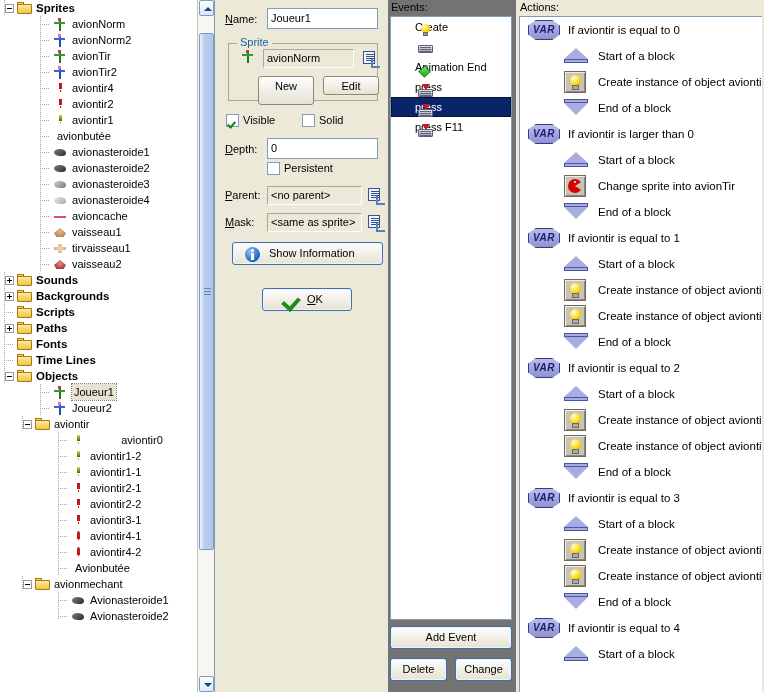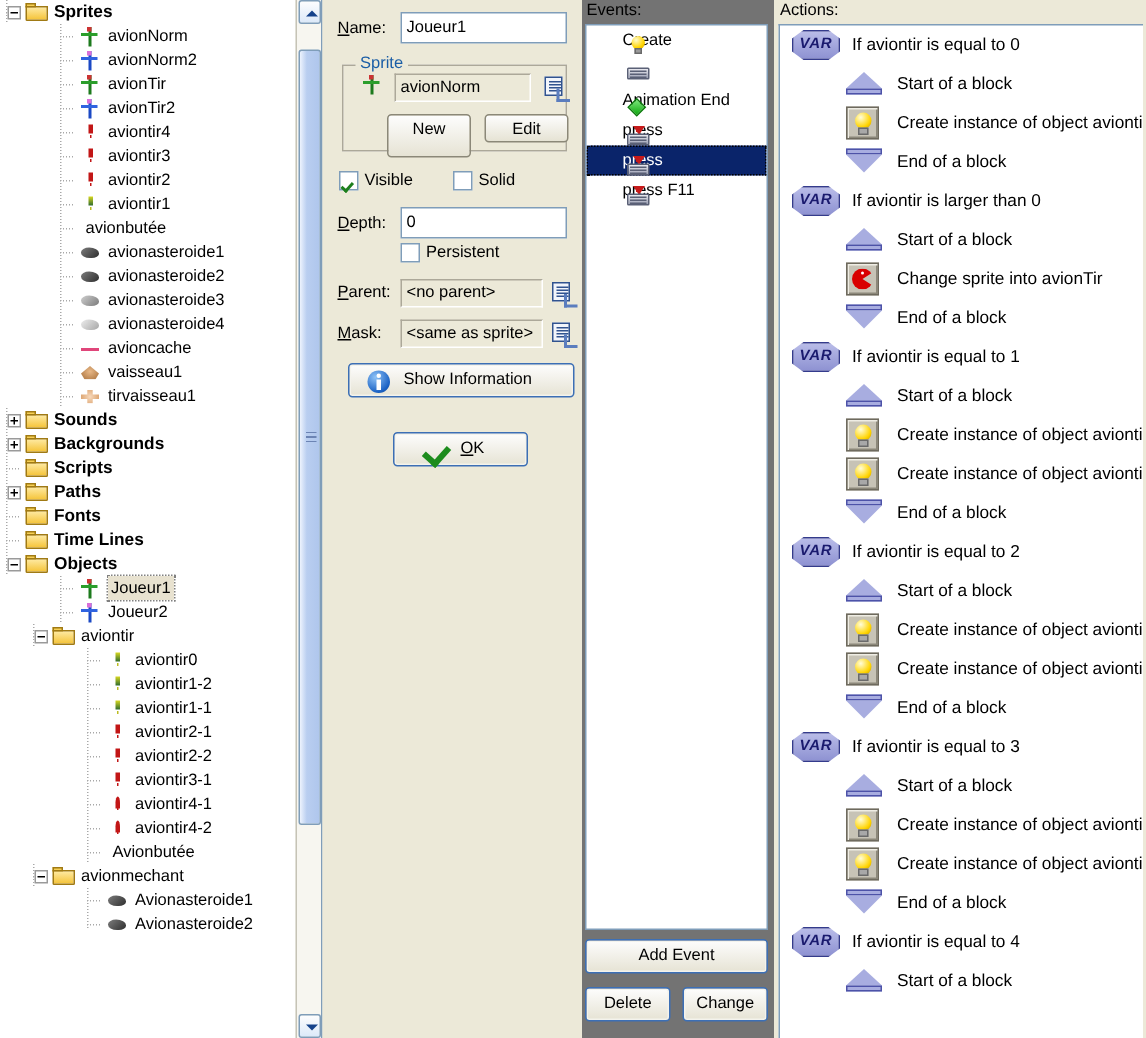--- a/index.html
+++ b/index.html
@@ -197,26 +197,20 @@
             <span class="bullet">
               <i class="b1" style="background:#C21616"></i>
               <i class="b2" style="background:#C21616"></i>
             </span>
           </span><span class="lbl" style="margin-left:72px;">aviontir4</span></div>
         <div class="trow" style="top: 0px;"><span class="vdots" style="left:40px;top:0;height:16px;"></span><span class="dots" style="left:40px;width:10px;"></span><span class="sp" style="left:53px;">
             <span class="bullet">
               <i class="b1" style="background:#C21616"></i>
               <i class="b2" style="background:#C21616"></i>
             </span>
-          </span><span class="lbl" style="margin-left:72px;">aviontir3</span></div>
-        <div class="trow" style="top: 0px;"><span class="vdots" style="left:40px;top:0;height:16px;"></span><span class="dots" style="left:40px;width:10px;"></span><span class="sp" style="left:53px;">
-            <span class="bullet">
-              <i class="b1" style="background:#C21616"></i>
-              <i class="b2" style="background:#C21616"></i>
-            </span>
           </span><span class="lbl" style="margin-left:72px;">aviontir2</span></div>
         <div class="trow" style="top: 0px;"><span class="vdots" style="left:40px;top:0;height:16px;"></span><span class="dots" style="left:40px;width:10px;"></span><span class="sp" style="left:53px;">
             <span class="bullet">
               <i class="b1" style="background:linear-gradient(#D8D820,#2E6B2E)"></i>
               <i class="b2"></i>
             </span>
           </span><span class="lbl" style="margin-left:72px;">aviontir1</span></div>
         <div class="trow" style="top: 0px;"><span class="vdots" style="left:40px;top:0;height:16px;"></span><span class="dots" style="left:40px;width:10px;"></span><span class="lbl" style="margin-left:57px;">avionbutée</span></div>
         <div class="trow" style="top: 0px;"><span class="vdots" style="left:40px;top:0;height:16px;"></span><span class="dots" style="left:40px;width:10px;"></span><span class="sp" style="left:53px;">
             <span class="rock" style="background:linear-gradient(135deg,#7C7C7C,#2E2E2E)"></span>
@@ -232,20 +226,23 @@
           </span><span class="lbl" style="margin-left:72px;">avionasteroide4</span></div>
         <div class="trow" style="top: 0px;"><span class="vdots" style="left:40px;top:0;height:16px;"></span><span class="dots" style="left:40px;width:10px;"></span><span class="sp" style="left:53px;">
             <span class="dash"></span>
           </span><span class="lbl" style="margin-left:72px;">avioncache</span></div>
         <div class="trow" style="top: 0px;"><span class="vdots" style="left:40px;top:0;height:16px;"></span><span class="dots" style="left:40px;width:10px;"></span><span class="sp" style="left:53px;">
             <span class="ship" style="background:radial-gradient(ellipse at 50% 40%,#E8B887,#A8703A);clip-path:polygon(50% 0,100% 55%,80% 100%,20% 100%,0 55%)"></span>
           </span><span class="lbl" style="margin-left:72px;">vaisseau1</span></div>
         <div class="trow" style="top: 0px;"><span class="vdots" style="left:40px;top:0;height:16px;"></span><span class="dots" style="left:40px;width:10px;"></span><span class="sp" style="left:53px;">
             <span class="ship" style="background:radial-gradient(circle,#F7D9BC,#D79A62);clip-path:polygon(35% 0,65% 0,65% 33%,100% 33%,100% 67%,65% 67%,65% 100%,35% 100%,35% 67%,0 67%,0 33%,35% 33%)"></span>
           </span><span class="lbl" style="margin-left:72px;">tirvaisseau1</span></div>
+        <div class="trow" style="top: 0px;"><span class="vdots" style="left:40px;top:0;height:16px;"></span><span class="dots" style="left:40px;width:10px;"></span><span class="sp" style="left:53px;">
+            <span class="ship" style="background:radial-gradient(ellipse at 50% 40%,#E88A8A,#8E1A1A);clip-path:polygon(50% 0,100% 55%,80% 100%,20% 100%,0 55%)"></span>
+          </span><span class="lbl" style="margin-left:72px;">vaisseau2</span></div>
         <div class="trow bold" style="top: 0px;"><span class="vdots" style="left:4px;top:0;height:16px;"></span><span class="dots" style="left:4px;width:10px;"></span><span class="expander plus" style="left:5px;"></span><span class="folder" style="left:17px;">
             <i class="ft"></i>
             <i class="fb"></i>
           </span><span class="lbl" style="margin-left:36px;">Sounds</span></div>
         <div class="trow bold" style="top: 0px;"><span class="vdots" style="left:4px;top:0;height:16px;"></span><span class="dots" style="left:4px;width:10px;"></span><span class="expander plus" style="left:5px;"></span><span class="folder" style="left:17px;">
             <i class="ft"></i>
             <i class="fb"></i>
           </span><span class="lbl" style="margin-left:36px;">Backgrounds</span></div>
         <div class="trow bold" style="top: 0px;"><span class="vdots" style="left:4px;top:0;height:16px;"></span><span class="dots" style="left:4px;width:10px;"></span><span class="folder" style="left:17px;">
             <i class="ft"></i>
@@ -278,21 +275,21 @@
             <span class="plane blue">
               <i class="body"></i>
               <i class="wing"></i>
               <i class="nose"></i>
             </span>
           </span><span class="lbl" style="margin-left:72px;">Joueur2</span></div>
         <div class="trow" style="top: 0px;"><span class="vdots" style="left:22px;top:0;height:16px;"></span><span class="dots" style="left:22px;width:10px;"></span><span class="expander " style="left:23px;"></span><span class="folder" style="left:35px;">
             <i class="ft"></i>
             <i class="fb"></i>
           </span><span class="lbl" style="margin-left:54px;">aviontir</span></div>
-        <div class="trow" style="top: 0px;"><span class="vdots" style="left:58px;top:0;height:16px;"></span><span class="dots" style="left:58px;width:10px;"></span><span class="sp" style="left:71px;">
+        <div class="trow" style="top: 0px; text-align: center;"><span class="vdots" style="left:58px;top:0;height:16px;"></span><span class="dots" style="left:58px;width:10px;"></span><span class="sp" style="left:71px;">
             <span class="bullet">
               <i class="b1" style="background:linear-gradient(#D8D820,#2E6B2E)"></i>
               <i class="b2"></i>
             </span>
           </span><span class="lbl" style="margin-left:90px;">aviontir0</span></div>
         <div class="trow" style="top: 0px;"><span class="vdots" style="left:58px;top:0;height:16px;"></span><span class="dots" style="left:58px;width:10px;"></span><span class="sp" style="left:71px;">
             <span class="bullet">
               <i class="b1" style="background:linear-gradient(#D8D820,#2E6B2E)"></i>
               <i class="b2"></i>
             </span>

